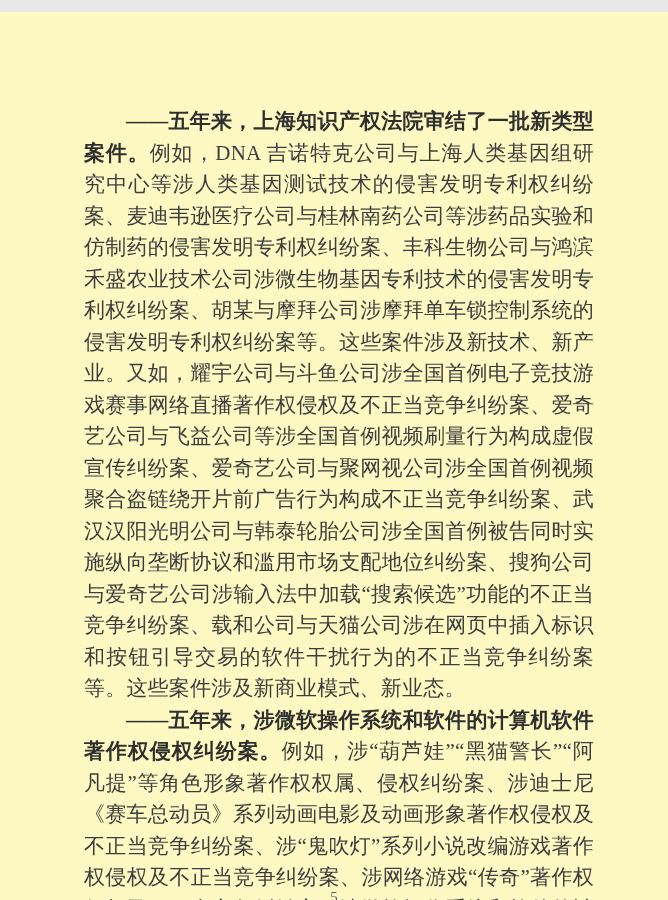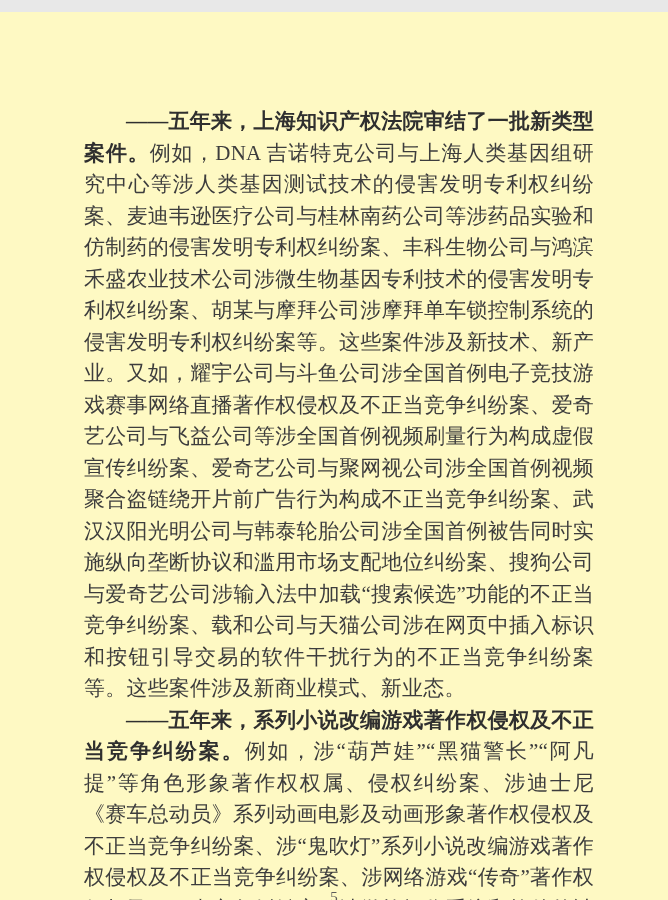--- a/index.html
+++ b/index.html
@@ -44,16 +44,16 @@
     font-size: 15px;
     color: #5a5a5a;
   }
 </style>
 </head>
 <body>
 
 <div class="page">
   <div class="content">
     <p class="para"><span class="lead">——五年来，上海知识产权法院审结了一批新类型案件。</span><span>例如，DNA 吉诺特克公司与上海人类基因组研究中心等涉人类基因测试技术的侵害发明专利权纠纷案、麦迪韦逊医疗公司与桂林南药公司等涉药品实验和仿制药的侵害发明专利权纠纷案、丰科生物公司与鸿滨禾盛农业技术公司涉微生物基因专利技术的侵害发明专利权纠纷案、胡某与摩拜公司涉摩拜单车锁控制系统的侵害发明专利权纠纷案等。这些案件涉及新技术、新产业。又如，耀宇公司与斗鱼公司涉全国首例电子竞技游戏赛事网络直播著作权侵权及不正当竞争纠纷案、爱奇艺公司与飞益公司等涉全国首例视频刷量行为构成虚假宣传纠纷案、爱奇艺公司与聚网视公司涉全国首例视频聚合盗链绕开片前广告行为构成不正当竞争纠纷案、武汉汉阳光明公司与韩泰轮胎公司涉全国首例被告同时实施纵向垄断协议和滥用市场支配地位纠纷案、搜狗公司与爱奇艺公司涉输入法中加载“搜索候选”功能的不正当竞争纠纷案、载和公司与天猫公司涉在网页中插入标识和按钮引导交易的软件干扰行为的不正当竞争纠纷案等。这些案件涉及新商业模式、新业态。</span></p>
-    <p class="para"><span class="lead">——五年来，系列小说改编游戏著作权侵权及不正当竞争纠纷案。</span><span>例如，涉“葫芦娃”“黑猫警长”“阿凡提”等角色形象著作权权属、侵权纠纷案、涉迪士尼《赛车总动员》系列动画电影及动画形象著作权侵权及不正当竞争纠纷案、涉“鬼吹灯”系列小说改编游戏著作权侵权及不正当竞争纠纷案、涉网络游戏“传奇”著作权侵权及不正当竞争纠纷案、涉微软操作系统和软件的计算机软件著作权侵权纠纷案、涉“拉菲”未注册驰名商标</span></p>
+    <p class="para"><span class="lead">——五年来，涉微软操作系统和软件的计算机软件著作权侵权纠纷案。</span><span>例如，涉“葫芦娃”“黑猫警长”“阿凡提”等角色形象著作权权属、侵权纠纷案、涉迪士尼《赛车总动员》系列动画电影及动画形象著作权侵权及不正当竞争纠纷案、涉“鬼吹灯”系列小说改编游戏著作权侵权及不正当竞争纠纷案、涉网络游戏“传奇”著作权侵权及不正当竞争纠纷案、涉微软操作系统和软件的计算机软件著作权侵权纠纷案、涉“拉菲”未注册驰名商标</span></p>
   </div>
   <div class="page-number">5</div>
 </div>
 
 </body></html>

